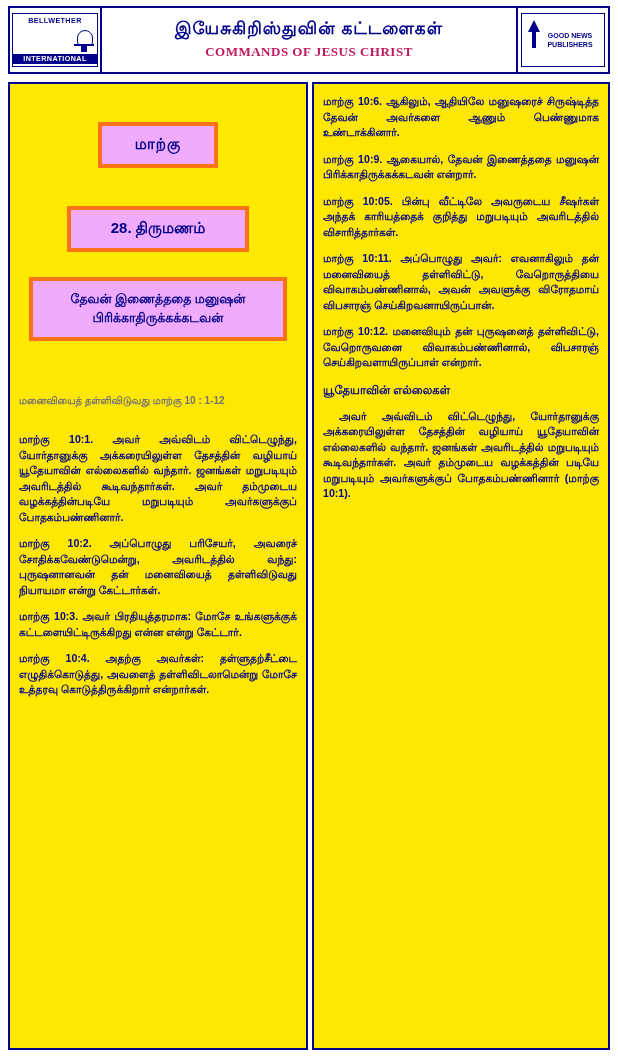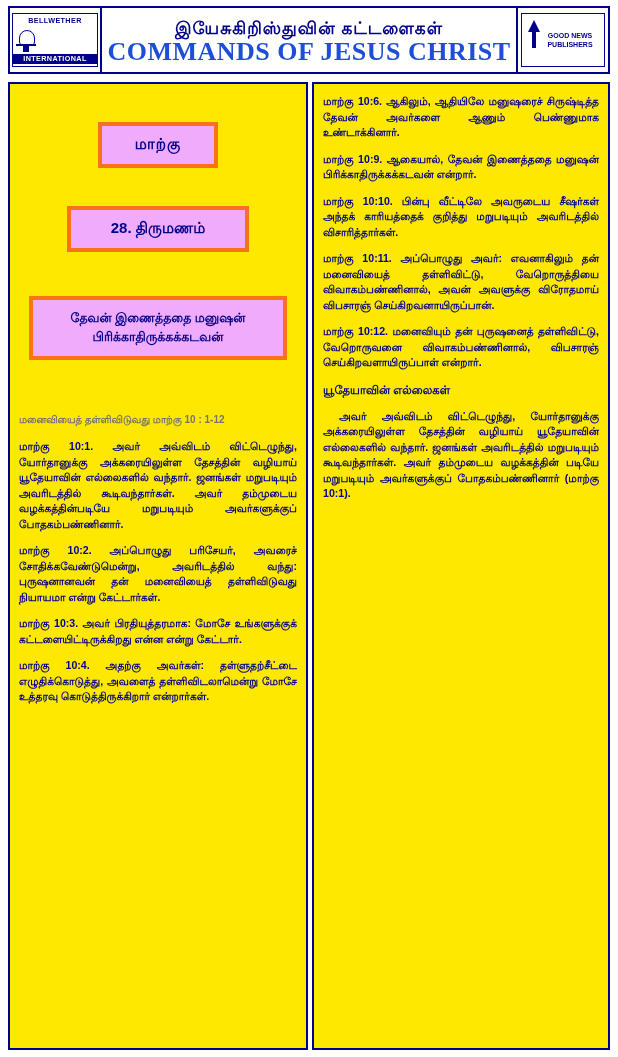--- a/index.html
+++ b/index.html
@@ -46,21 +46,21 @@
   .logo-box.right {
     border-right: none;
     border-left: 2px solid #00008b;
   }
   .logo-inner {
     width: 104px;
     height: 54px;
     border: 1.5px solid #00008b;
     box-sizing: border-box;
     display: flex;
-    align-items: flex-start;
+    align-items: flex-end;
     justify-content: center;
     flex-direction: column;
     gap: 1px;
     position: relative;
     overflow: hidden;
   }
   .logo-strip {
     width: 100%;
     text-align: center;
     font-size: 7.2px;
@@ -151,24 +151,24 @@
   .title-ta {
     font-size: 17px;
     font-weight: bold;
     letter-spacing: 1px;
     color: #00008b;
     line-height: 24px;
     white-space: nowrap;
   }
   .title-en {
     font-family: "Liberation Serif", serif;
-    font-size: 26px;
+    font-size: 13px;
     font-weight: bold;
     letter-spacing: 0.5px;
-    color: #1d4ed8;
+    color: #be185d;
     line-height: 22px;
     white-space: nowrap;
   }
 
   
   .columns {
     position: absolute;
     left: 8px;
     top: 82px;
     width: 602px;
@@ -205,21 +205,21 @@
   }
   .box-chapter {
     width: 182px;
     padding: 9px 16px;
     margin-top: 38px;
     font-size: 15px;
   }
   .box-theme {
     width: 258px;
     padding: 9px 6px;
-    margin-top: 44px;
+    margin-top: 25px;
     font-size: 12.5px;
     line-height: 19px;
   }
 
   .section-head {
     margin-top: 50px;
     font-size: 10px;
     font-weight: bold;
     line-height: 19px;
     color: #737373;
@@ -227,21 +227,21 @@
 
   p.verse {
     margin: 0 0 11px 0;
     font-size: 10.6px;
     line-height: 15.5px;
     text-align: justify;
     text-justify: inter-word;
     font-weight: bold;
     color: #00008b;
   }
-  p.verse.first { margin-top: 10px; }
+  p.verse.first { margin-top: 22px; }
   p.verse.indent { text-indent: 16px; }
 
   .subhead {
     margin: 2px 0 10px 0;
     font-size: 11.5px;
     font-weight: bold;
     color: #00008b;
     line-height: 17px;
   }
 </style>
@@ -290,21 +290,21 @@
 
       <p class="verse first">மாற்கு 10:1. அவர் அவ்விடம் விட்டெழுந்து, யோர்தானுக்கு அக்கரையிலுள்ள தேசத்தின் வழியாய் யூதேயாவின் எல்லைகளில் வந்தார். ஜனங்கள் மறுபடியும் அவரிடத்தில் கூடிவந்தார்கள். அவர் தம்முடைய வழக்கத்தின்படியே மறுபடியும் அவர்களுக்குப் போதகம்பண்ணினார்.</p>
       <p class="verse">மாற்கு 10:2. அப்பொழுது பரிசேயர், அவரைச் சோதிக்கவேண்டுமென்று, அவரிடத்தில் வந்து: புருஷனானவன் தன் மனைவியைத் தள்ளிவிடுவது நியாயமா என்று கேட்டார்கள்.</p>
       <p class="verse">மாற்கு 10:3. அவர் பிரதியுத்தரமாக: மோசே உங்களுக்குக் கட்டளையிட்டிருக்கிறது என்ன என்று கேட்டார்.</p>
       <p class="verse">மாற்கு 10:4. அதற்கு அவர்கள்: தள்ளுதற்சீட்டை எழுதிக்கொடுத்து, அவளைத் தள்ளிவிடலாமென்று மோசே உத்தரவு கொடுத்திருக்கிறார் என்றார்கள்.</p>
     </div>
 
     <div class="col right">
       <p class="verse">மாற்கு 10:6. ஆகிலும், ஆதியிலே மனுஷரைச் சிருஷ்டித்த தேவன் அவர்களை ஆணும் பெண்ணுமாக உண்டாக்கினார்.</p>
       <p class="verse">மாற்கு 10:9. ஆகையால், தேவன் இணைத்ததை மனுஷன் பிரிக்காதிருக்கக்கடவன் என்றார்.</p>
-      <p class="verse">மாற்கு 10:10. பின்பு வீட்டிலே அவருடைய சீஷர்கள் அந்தக் காரியத்தைக் குறித்து மறுபடியும் அவரிடத்தில் விசாரித்தார்கள்.</p>
+      <p class="verse">மாற்கு 10:05. பின்பு வீட்டிலே அவருடைய சீஷர்கள் அந்தக் காரியத்தைக் குறித்து மறுபடியும் அவரிடத்தில் விசாரித்தார்கள்.</p>
       <p class="verse">மாற்கு 10:11. அப்பொழுது அவர்: எவனாகிலும் தன் மனைவியைத் தள்ளிவிட்டு, வேறொருத்தியை விவாகம்பண்ணினால், அவன் அவளுக்கு விரோதமாய் விபசாரஞ் செய்கிறவனாயிருப்பான்.</p>
       <p class="verse">மாற்கு 10:12. மனைவியும் தன் புருஷனைத் தள்ளிவிட்டு, வேறொருவனை விவாகம்பண்ணினால், விபசாரஞ் செய்கிறவளாயிருப்பாள் என்றார்.</p>
 
       <div class="subhead">யூதேயாவின் எல்லைகள்</div>
 
       <p class="verse indent">அவர் அவ்விடம் விட்டெழுந்து, யோர்தானுக்கு அக்கரையிலுள்ள தேசத்தின் வழியாய் யூதேயாவின் எல்லைகளில் வந்தார். ஜனங்கள் அவரிடத்தில் மறுபடியும் கூடிவந்தார்கள். அவர் தம்முடைய வழக்கத்தின் படியே மறுபடியும் அவர்களுக்குப் போதகம்பண்ணினார் (மாற்கு 10:1).</p>
     </div>
 
   </div>
 </div>

